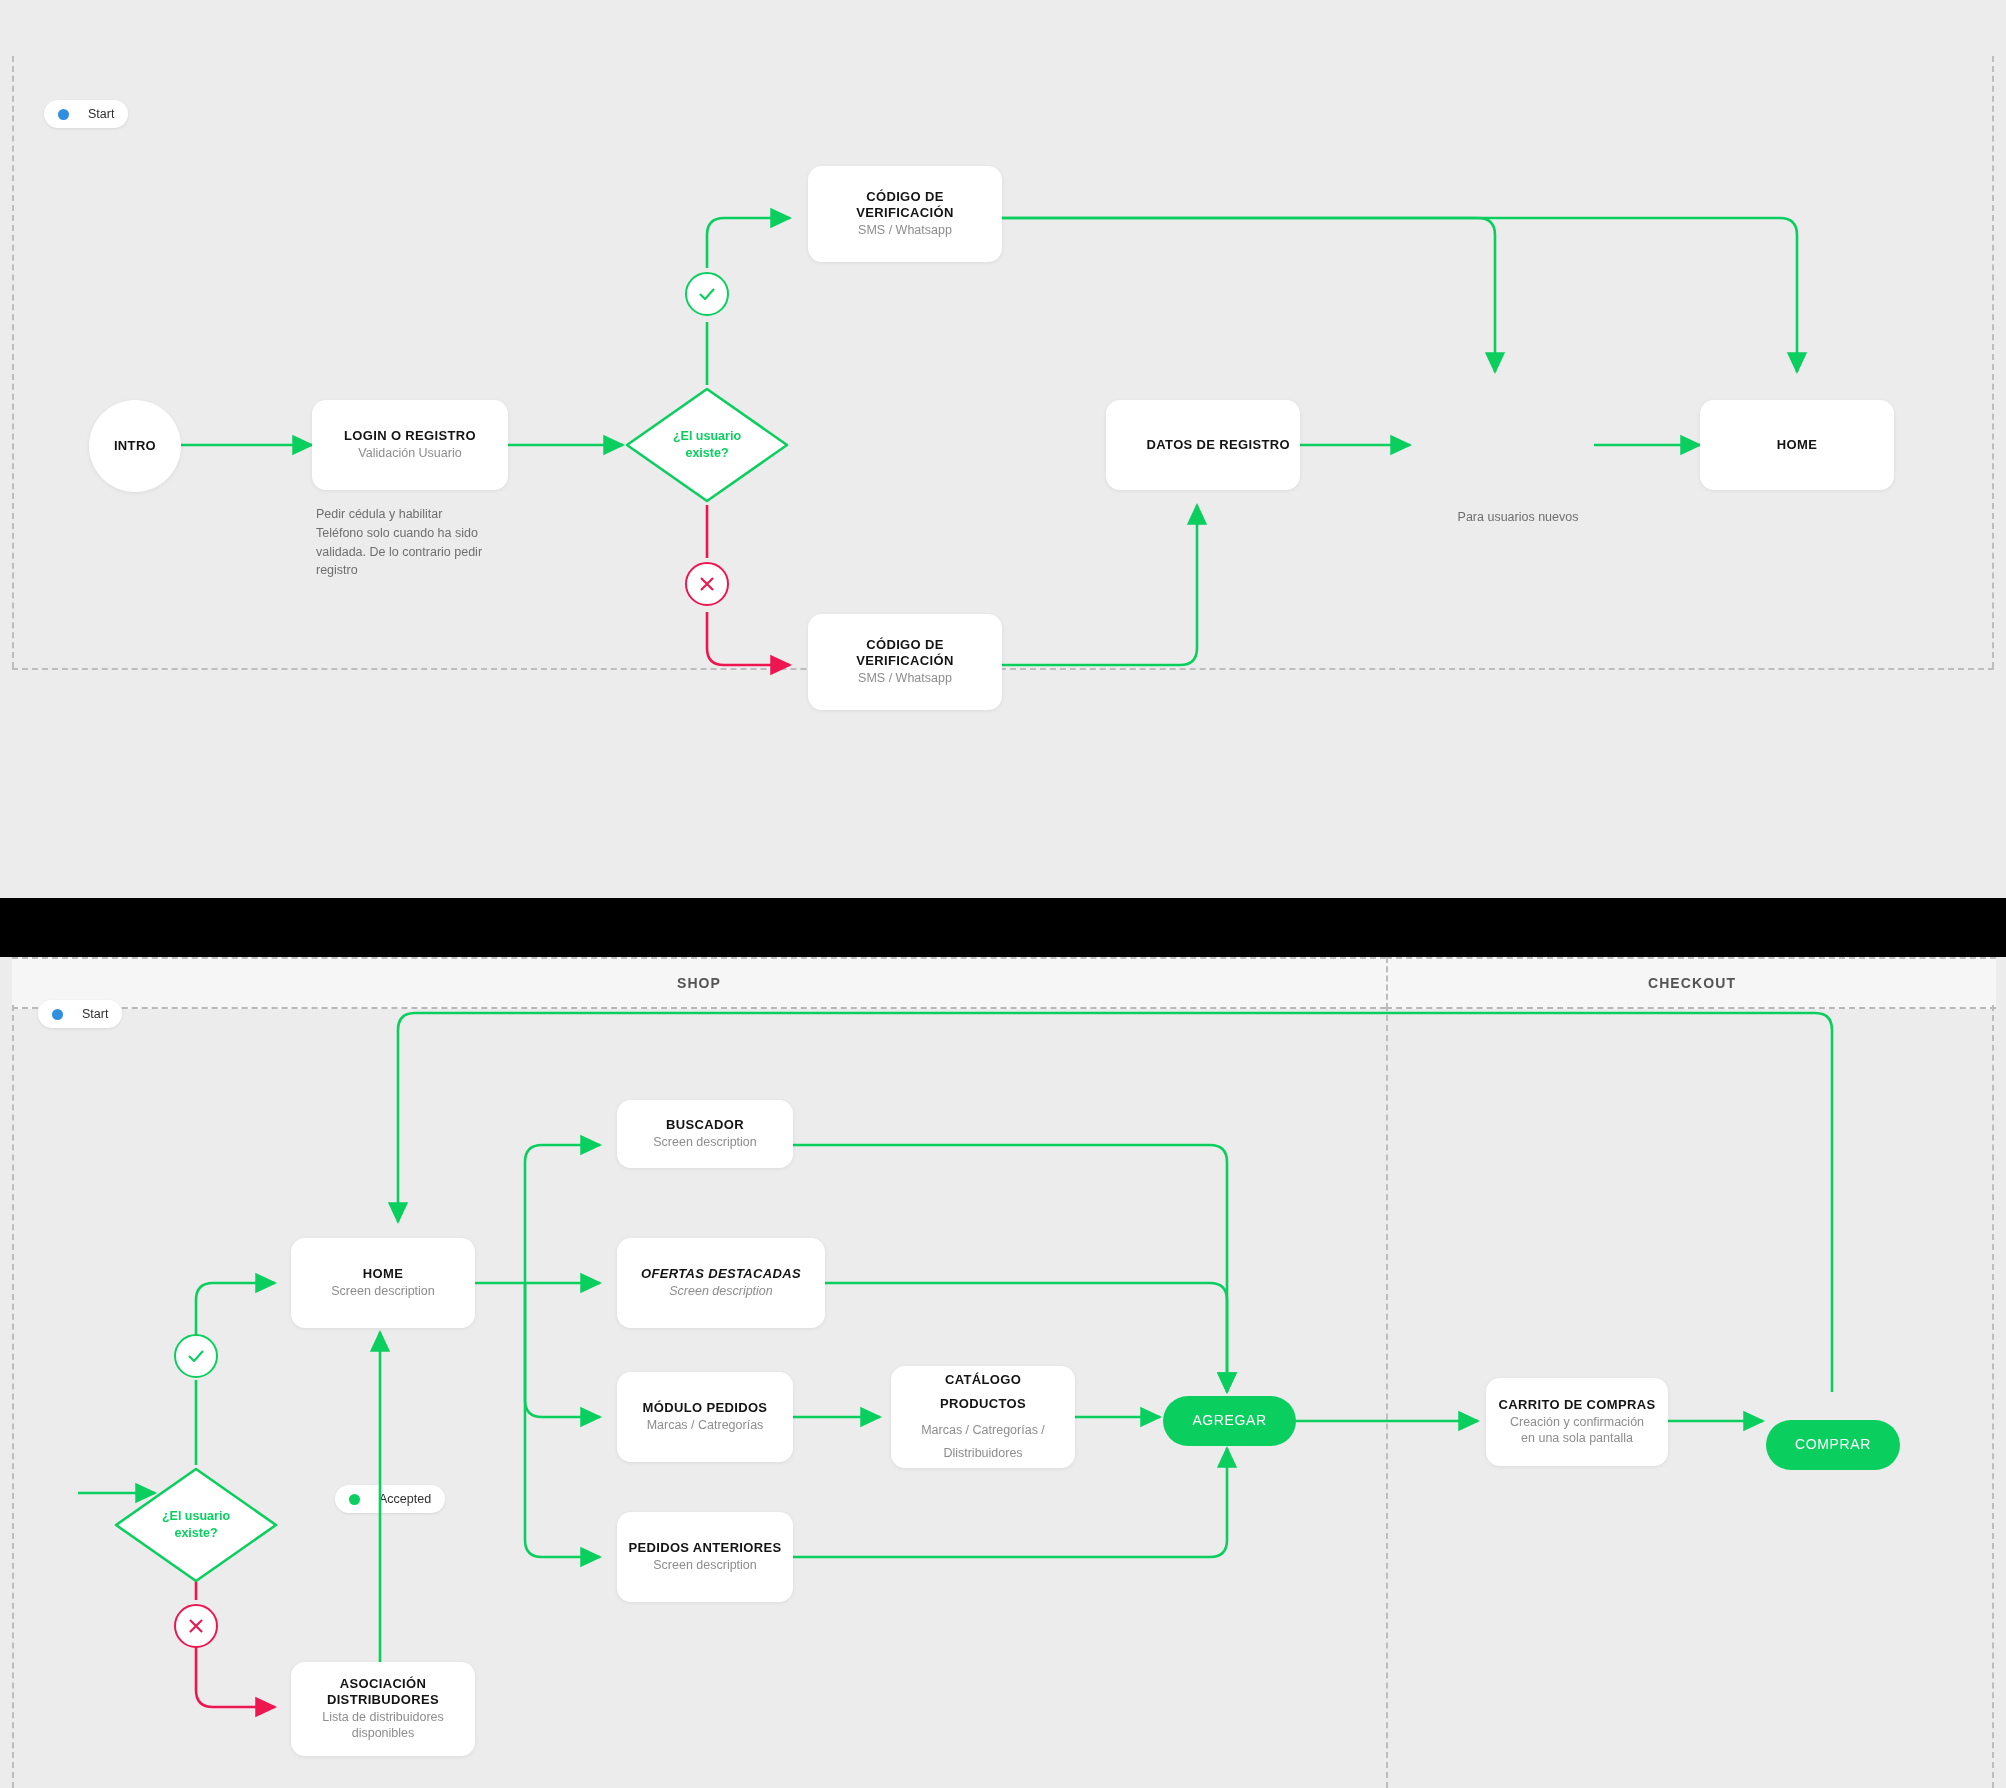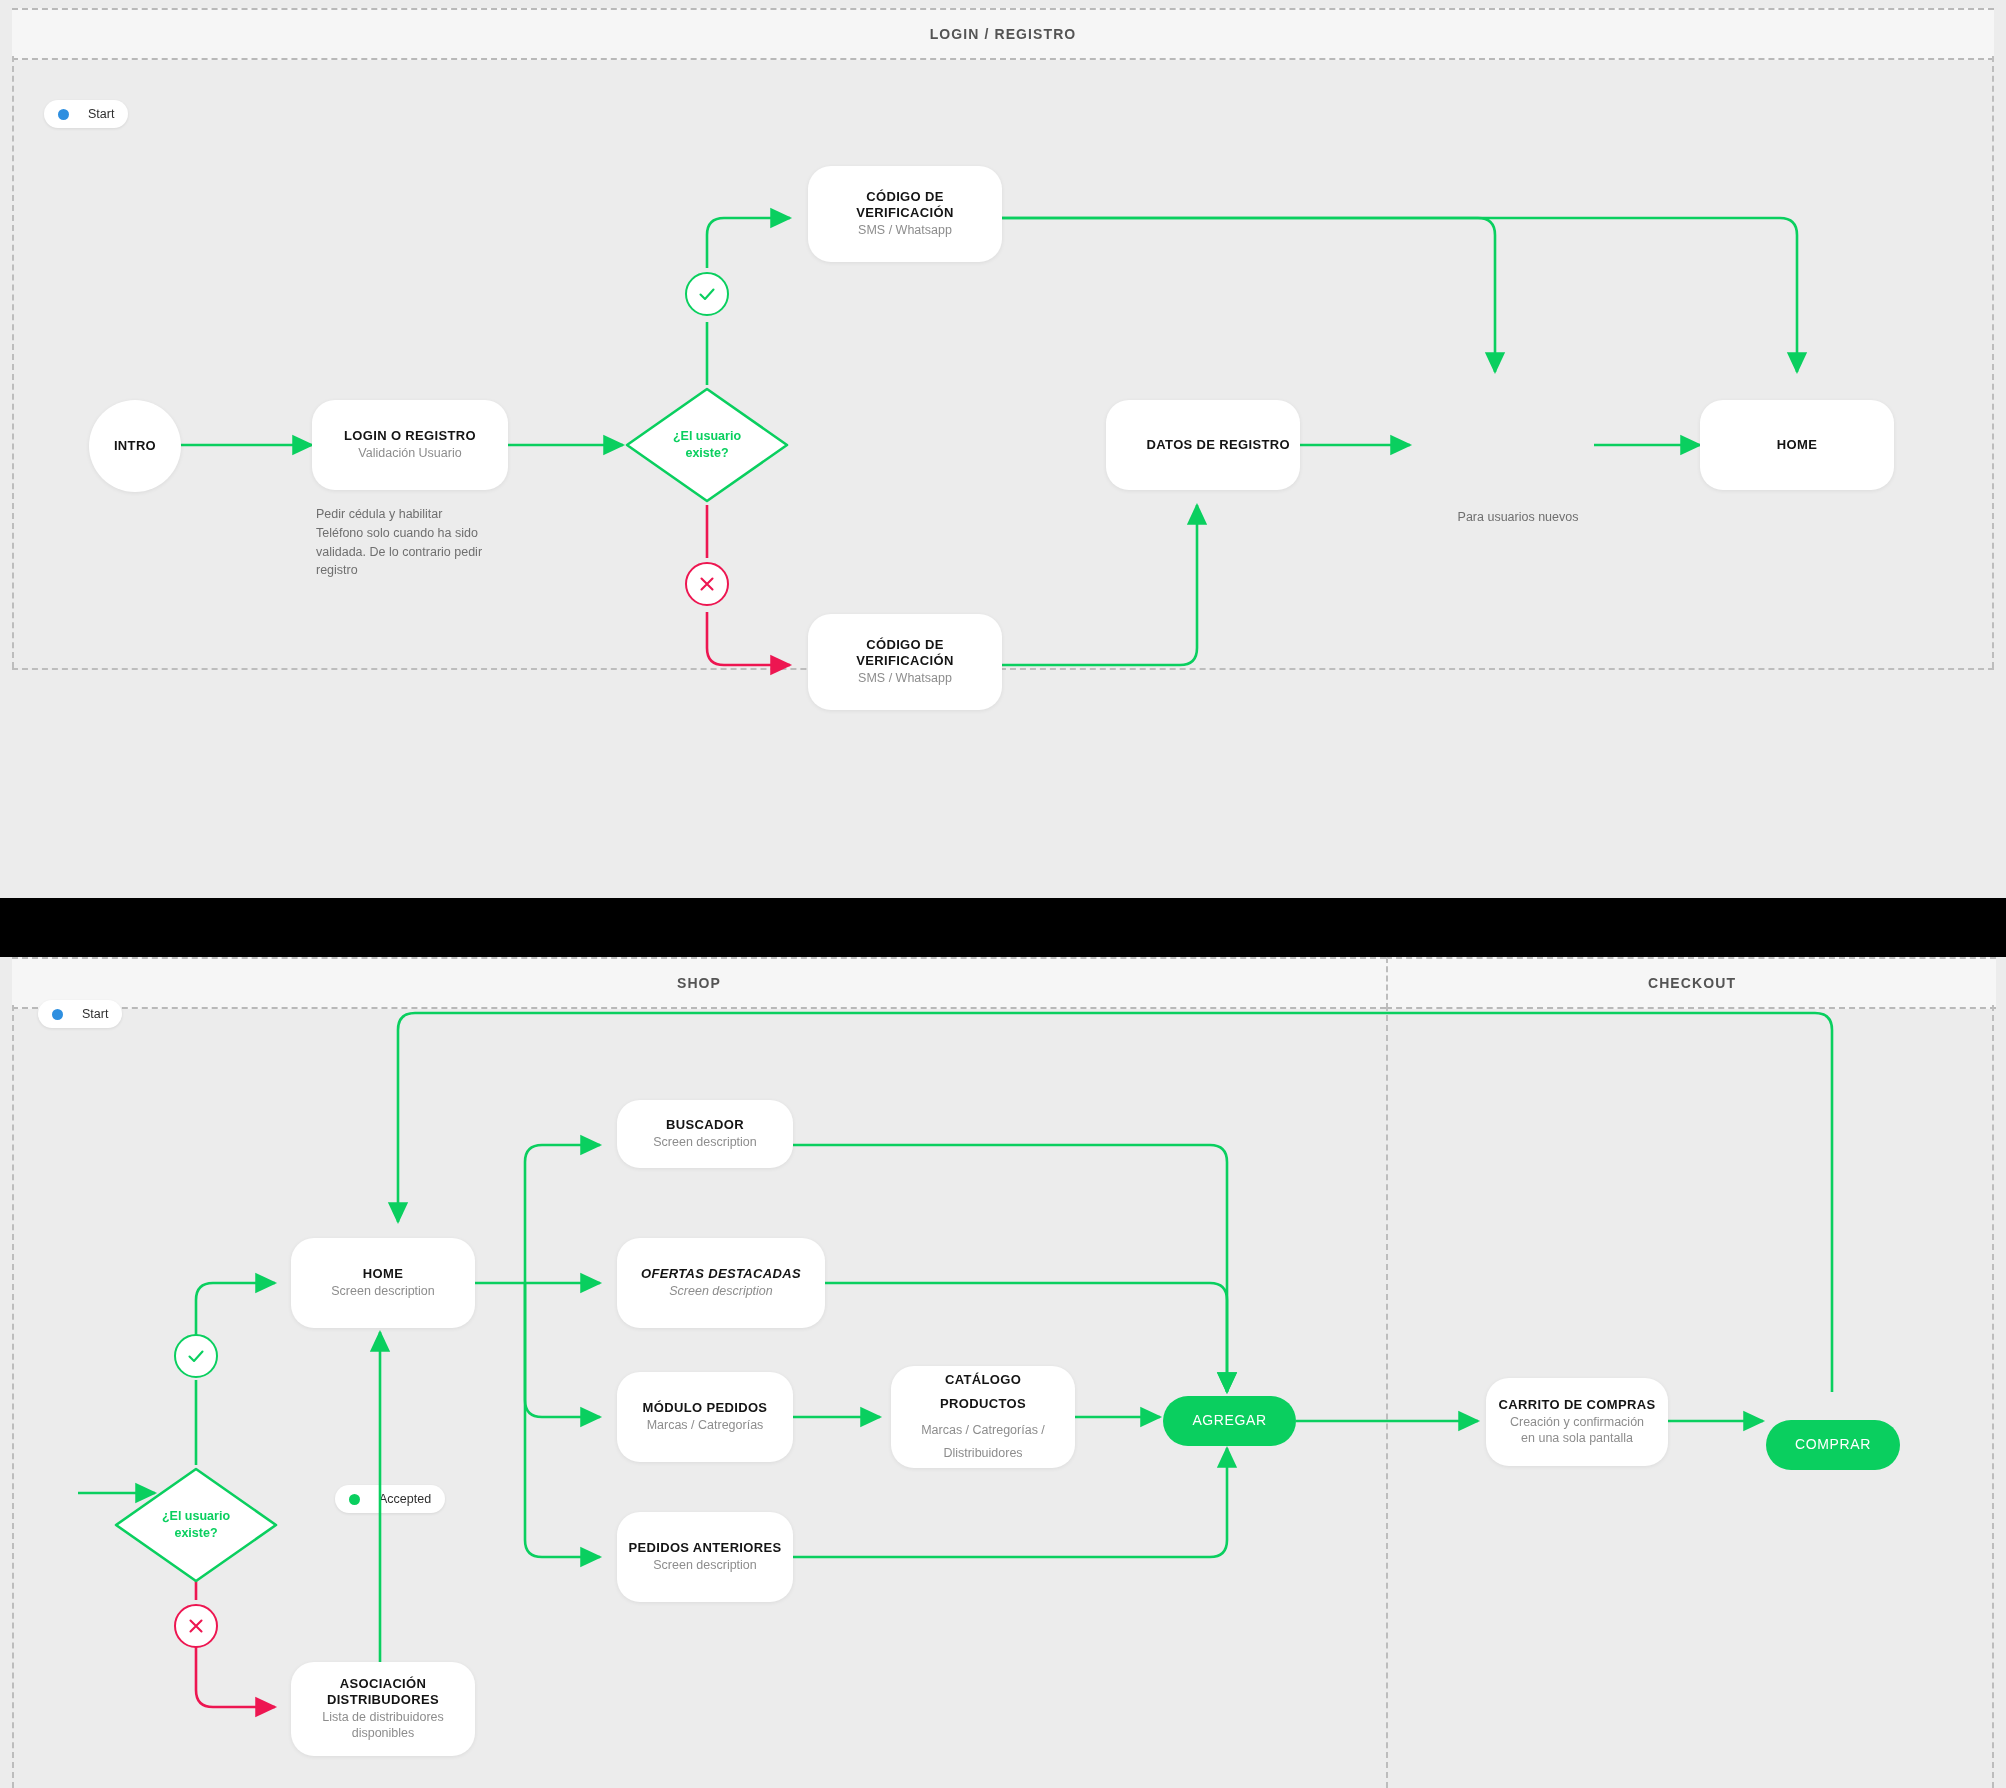--- a/index.html
+++ b/index.html
@@ -12,21 +12,21 @@
   .hdash{position:absolute;border-top:2px dashed #bdbdbd;}
   .blackbar{position:absolute;left:0;width:2006px;background:#000;}
 
   
   .badge{position:absolute;background:#fff;border-radius:20px;height:28px;display:flex;align-items:center;
          gap:19px;padding:0 14px;box-shadow:0 1px 3px rgba(0,0,0,.09);}
   .badge .dot{width:11px;height:11px;border-radius:50%;flex:0 0 auto;}
   .badge .txt{font-size:12.5px;color:#2f2f2f;white-space:nowrap;}
 
   
-  .node{position:absolute;background:#fff;border-radius:23px;box-shadow:0 1px 4px rgba(0,0,0,.07);
+  .node{position:absolute;background:#fff;border-radius:14px;box-shadow:0 1px 4px rgba(0,0,0,.07);
         display:flex;flex-direction:column;align-items:center;justify-content:center;text-align:center;
         box-sizing:border-box;padding:6px 10px;}
   .node .t{font-size:13px;font-weight:bold;color:#141414;letter-spacing:.35px;line-height:1.24;}
   .node .s{font-size:12.5px;color:#8d8d8d;line-height:1.25;margin-top:2px;}
   .node.ellipse{border-radius:50%;}
   .node.pill{border-radius:999px;background:#0ACF5F;box-shadow:none;}
   .node.pill .t{color:#fff;font-weight:normal;font-size:14px;letter-spacing:.6px;}
 
   
   .diamond{position:absolute;}
@@ -44,23 +44,20 @@
   .note{position:absolute;font-size:12.5px;color:#6f6f6f;line-height:1.5;}
 
   
   .edges{position:absolute;left:0;top:0;width:2006px;height:1788px;pointer-events:none;}
 </style>
 </head>
 <body>
 
 <div id="canvas">
 
-  <div class="hdr" style="left:12px;top:8px;width:1982px;height:48px;">
-    <span class="hdr-label">LOGIN / REGISTRO</span>
-  </div>
   <div class="vdash" style="left:12px;top:56px;height:612px;"></div>
   <div class="vdash" style="left:1992px;top:56px;height:612px;"></div>
   <div class="hdash" style="left:12px;top:668px;width:1982px;"></div>
 
   <div class="badge" style="left:44px;top:100px;">
     <span class="dot" style="background:#2E8FE0;"></span>
     <span class="txt">Start</span>
   </div>
 
   <svg class="edges">

